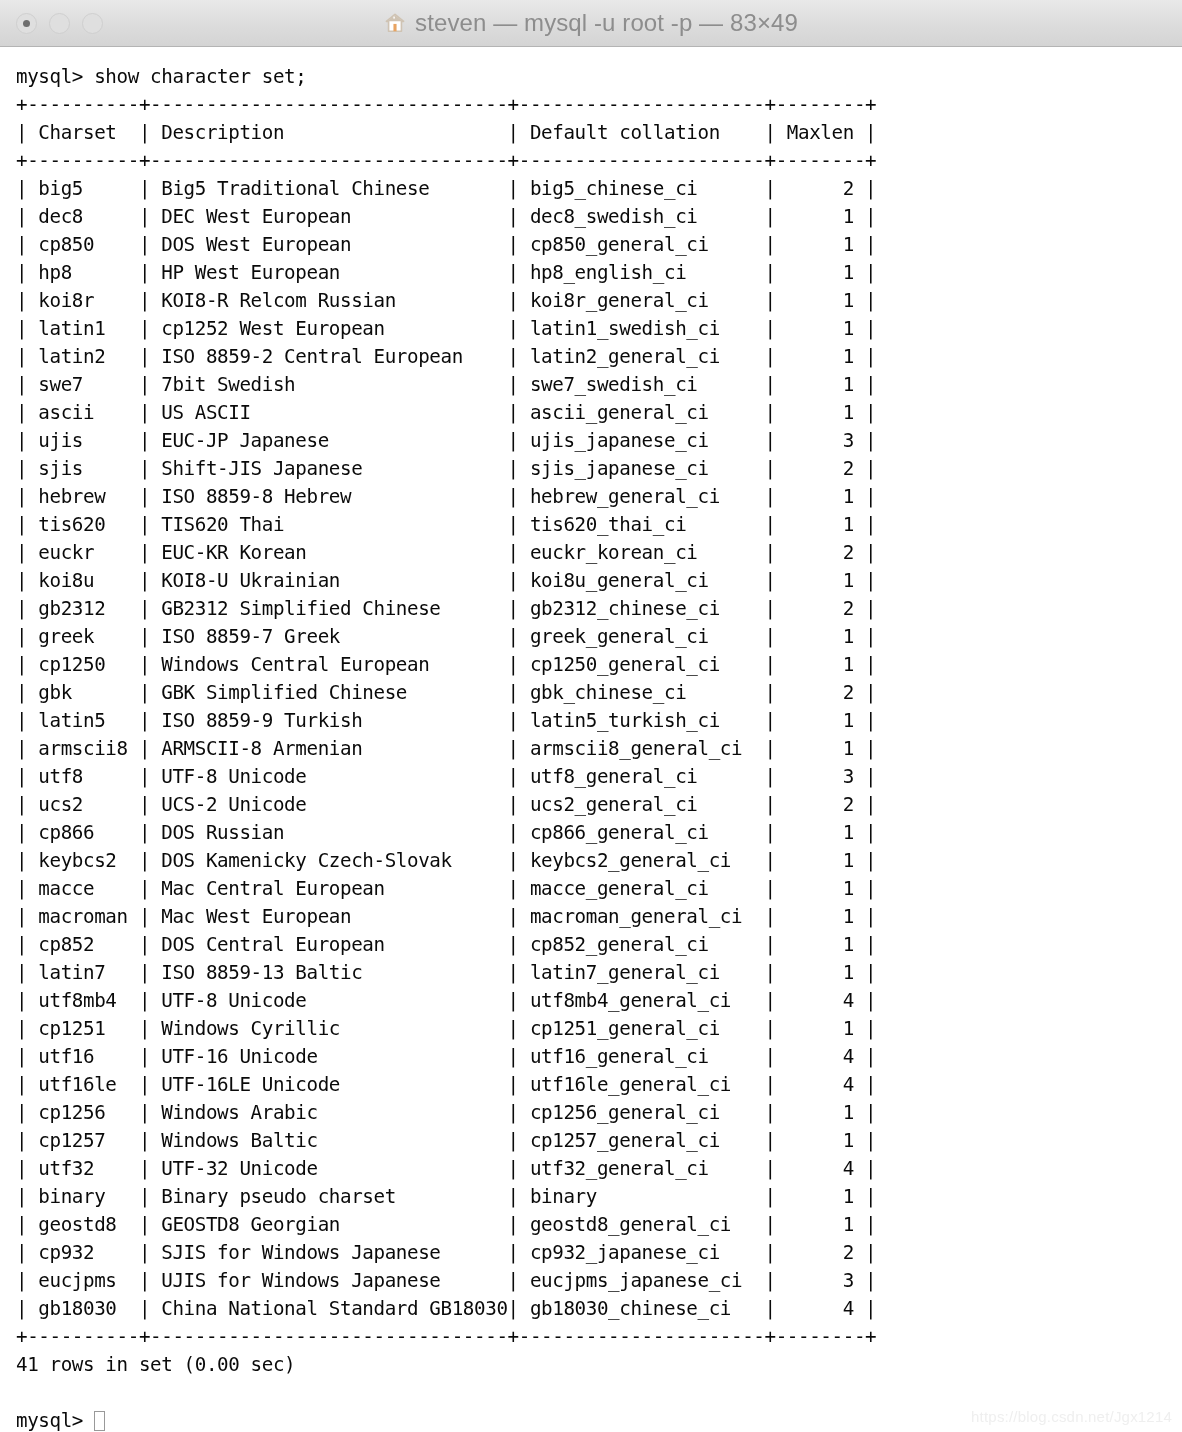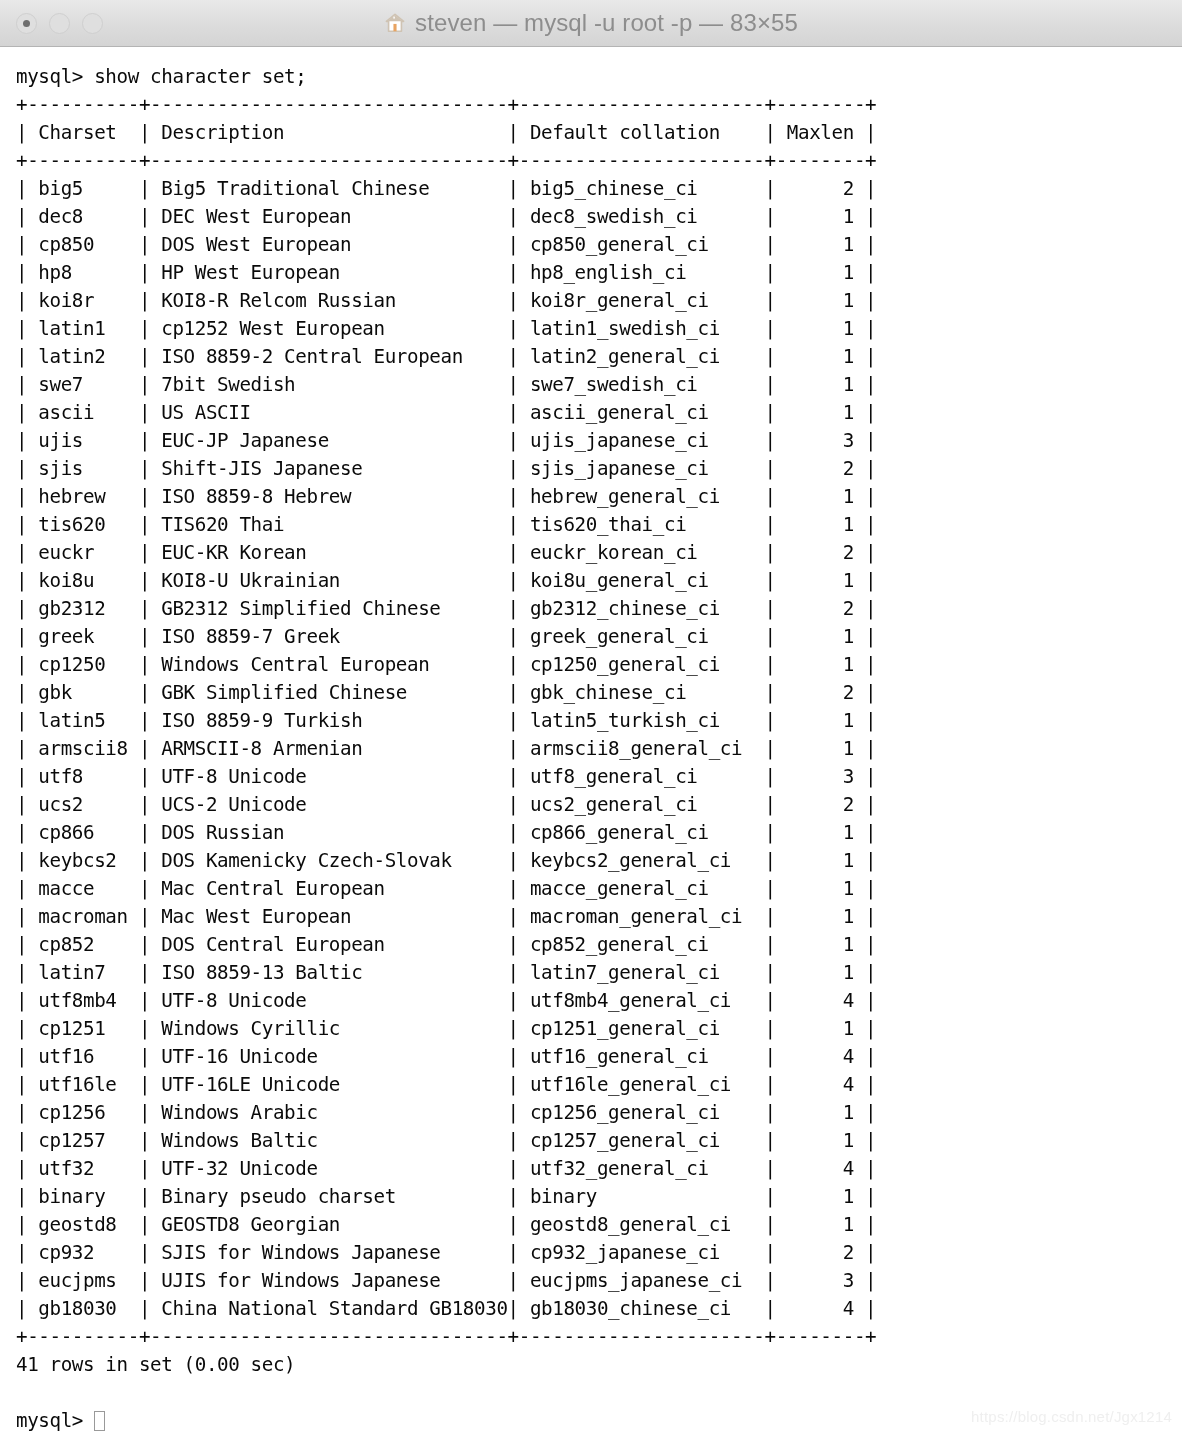--- a/index.html
+++ b/index.html
@@ -130,21 +130,21 @@
       <span class="light"></span>
       <span class="light"></span>
     </div>
     <div id="title-center">
       <svg id="home-icon" viewBox="0 0 24 24">
         <path d="M12 2.6 L2.6 10.2 L5 10.2 L5 21 L19 21 L19 10.2 L21.4 10.2 Z" fill="#ffffff" stroke="#cfc3b3" stroke-width="1.8" stroke-linejoin="round"></path>
         <path d="M12 3.2 L3.6 10.0 L20.4 10.0 Z" fill="#cfc3b3"></path>
         <rect x="10.3" y="13" width="3.4" height="8" fill="#e8a463"></rect>
         <rect x="10.2" y="5.0" width="1.6" height="2.2" fill="#ffffff"></rect>
       </svg>
-      <span id="title-text">steven — mysql -u root -p — 83×55</span>
+      <span id="title-text">steven — mysql -u root -p — 83×49</span>
     </div>
   </div>
 
   <div id="terminal">
     <pre id="term-text">mysql&gt; show character set;
 +----------+--------------------------------+----------------------+--------+
 | Charset  | Description                    | Default collation    | Maxlen |
 +----------+--------------------------------+----------------------+--------+
 | big5     | Big5 Traditional Chinese       | big5_chinese_ci      |      2 |
 | dec8     | DEC West European              | dec8_swedish_ci      |      1 |

